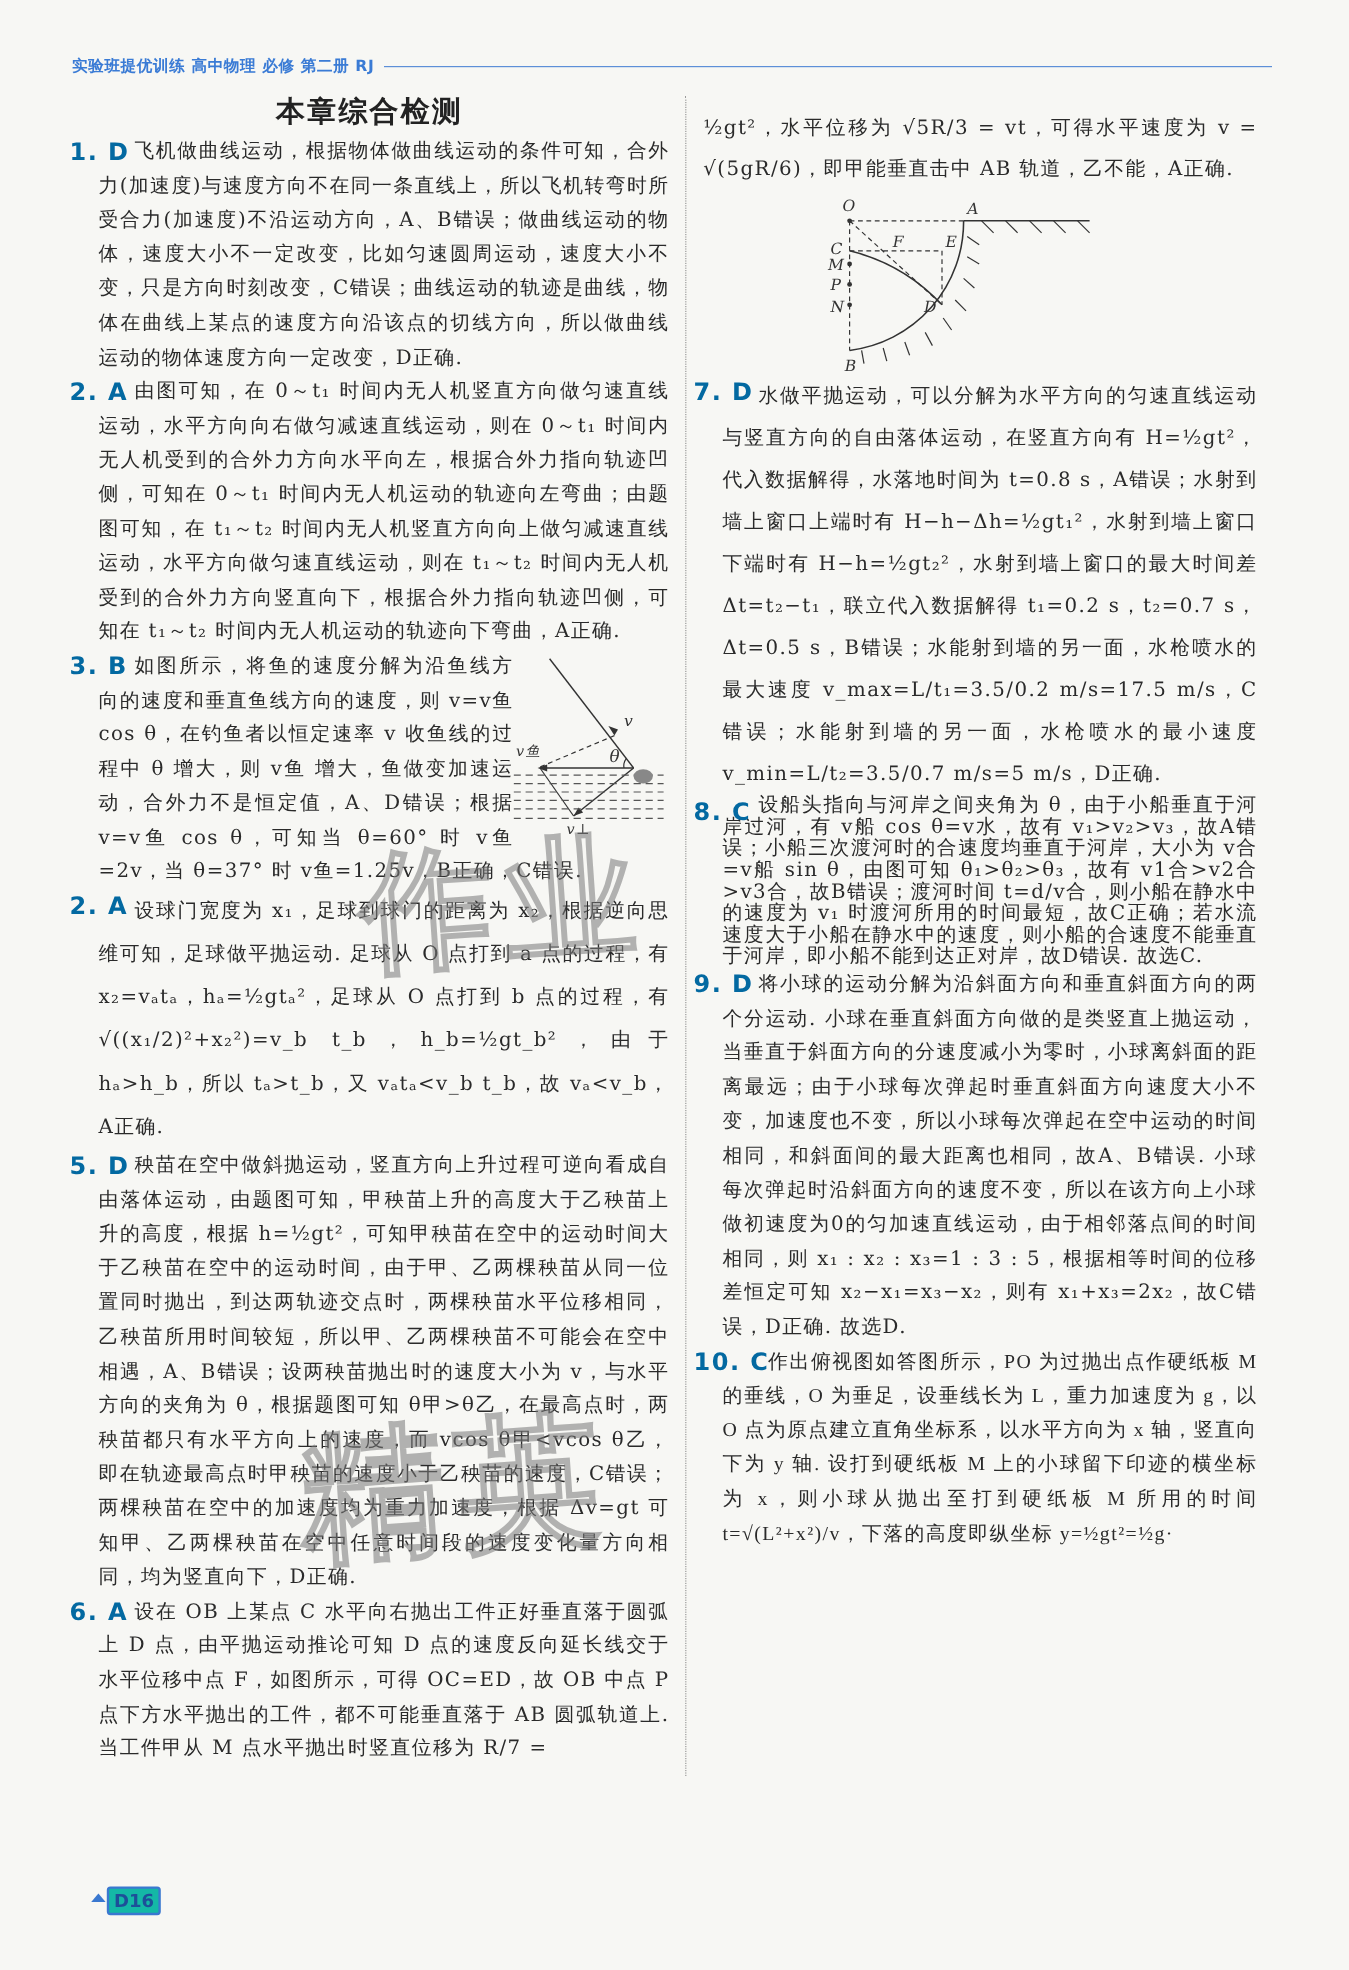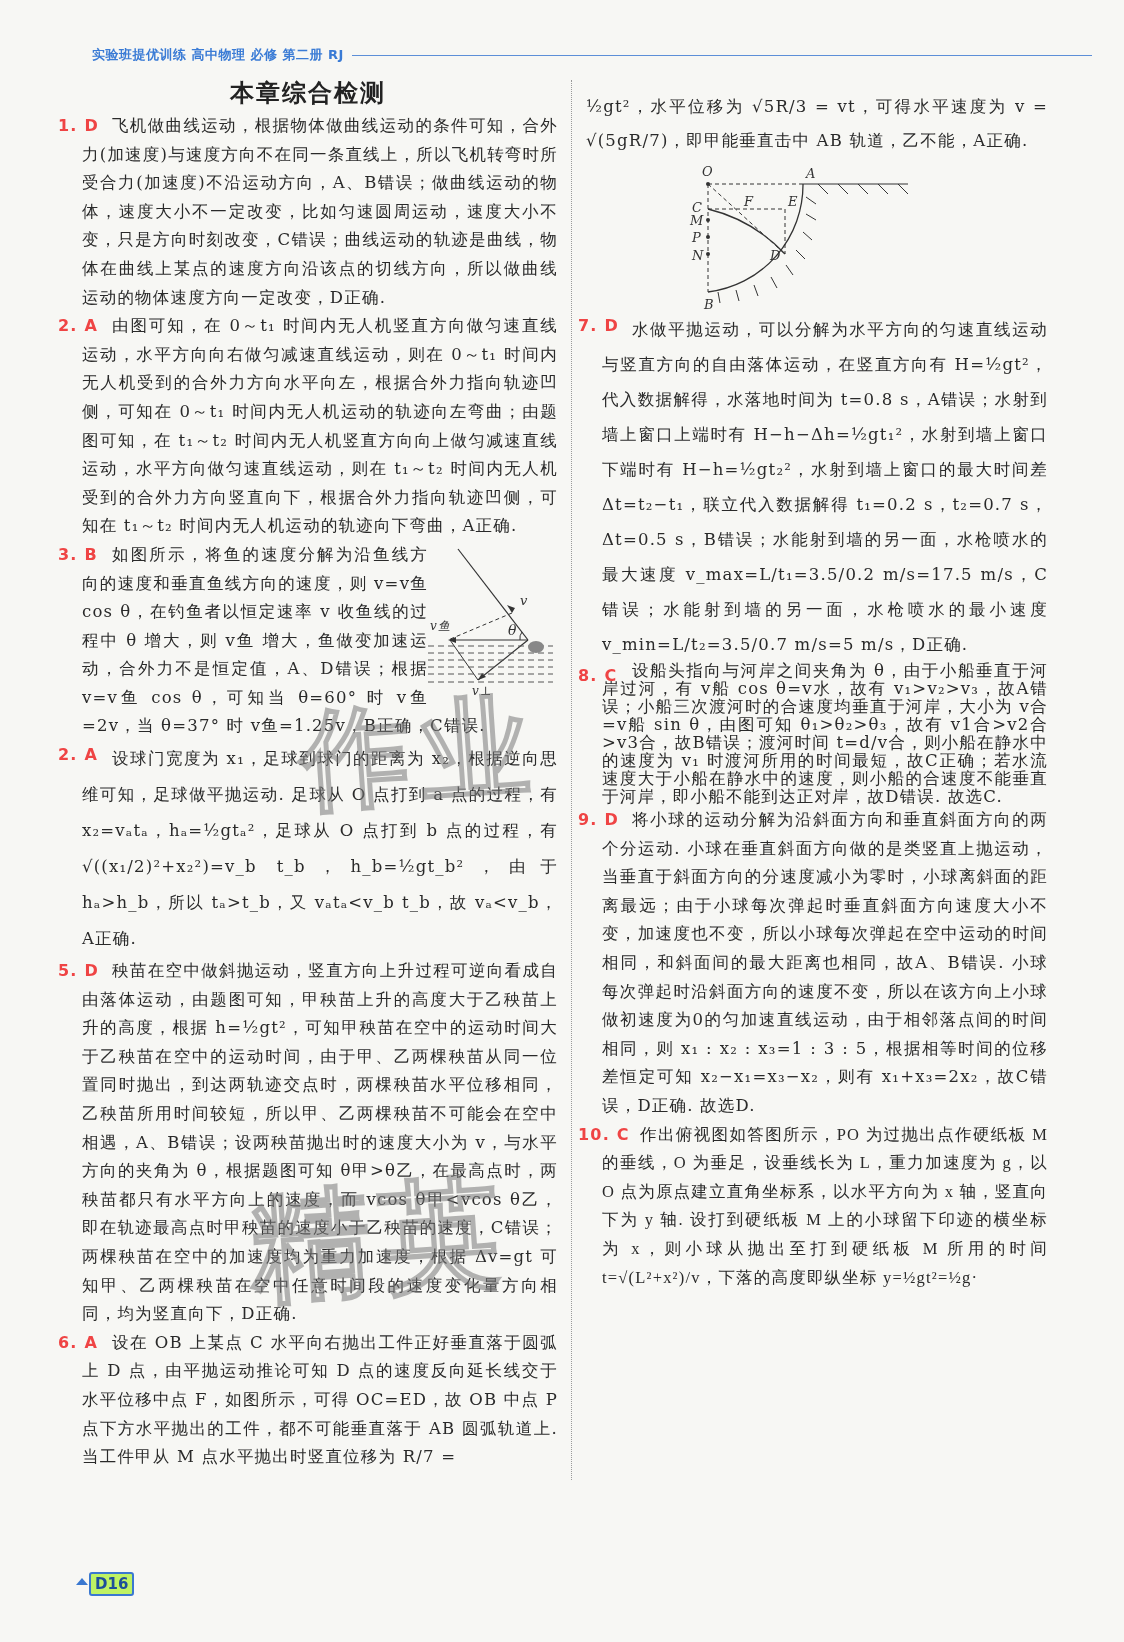--- a/index.html
+++ b/index.html
@@ -1,32 +1,32 @@
 <!DOCTYPE html>
 <html><head>
 <meta charset="utf-8">
 <style>
   * { margin: 0; padding: 0; box-sizing: border-box; }
   html, body { width: 1124px; height: 1642px; background: #f7f7f4; }
   body { position: relative; font-family: "DejaVu Serif", "Liberation Serif", serif; color: #2a2a2a; overflow: hidden; }
-  .header-line { position: absolute; left: 60px; top: 46px; width: 1000px; display: flex; align-items: center; margin-left: 32px; }
+  .header-line { position: absolute; left: 60px; top: 46px; width: 1000px; display: flex; align-items: center; }
   .header-text { font-family: "DejaVu Sans", "Liberation Sans", sans-serif; font-weight: bold; font-size: 13px; color: #3a7bd5; white-space: nowrap; letter-spacing: 0.5px; }
   .header-rule { flex: 1; height: 1px; background: #5d8fd8; margin-left: 8px; }
   .col { position: absolute; top: 78px; font-size: 16.5px; line-height: 28.6px; letter-spacing: 1.2px; }
   .col-left { left: 58px; width: 500px; }
   .col-right { left: 578px; width: 470px; top: 90px; }
   .divider { position: absolute; left: 571px; top: 80px; height: 1400px; border-left: 1px dotted #9a9a9a; }
   .title { font-family: "DejaVu Sans", "Liberation Sans", sans-serif; font-weight: bold; font-size: 24px; text-align: center; margin-left: 60px; width: 380px; letter-spacing: 2px; line-height: 30px; margin-bottom: 4px; color: #222; }
   .q { position: relative; }
-  .q-num { font-family: "DejaVu Sans", "Liberation Sans", sans-serif; font-weight: bold; color: #ef4444; font-size: 16px; position: absolute; left: 0; top: 0; }
+  .q-num { font-family: "DejaVu Sans", "Liberation Sans", sans-serif; font-weight: bold; color: #0369a1; font-size: 20px; position: absolute; left: 0; top: 0; }
   .q-body { padding-left: 24px; text-indent: 30px; text-align: justify; }
   .q-body.wide { text-indent: 38px; font-family: Liberation Serif, serif; }
   .fig { position: relative; }
   .footer-badge { position: absolute; left: 76px; top: 1572px; display: flex; align-items: center; }
-  .badge-box { background: #bef264; border: 2px solid #3a78d0; border-radius: 3px; padding: 0 4px; font-family: "DejaVu Sans", "Liberation Sans", sans-serif; font-size: 15px; color: #1d4f99; font-weight: bold; line-height: 20px; }
+  .badge-box { background: #14b8a6; border: 2px solid #3a78d0; border-radius: 3px; padding: 0 4px; font-family: "DejaVu Sans", "Liberation Sans", sans-serif; font-size: 15px; color: #1d4f99; font-weight: bold; line-height: 20px; }
   .house { width: 0; height: 0; border-left: 6px solid transparent; border-right: 6px solid transparent; border-bottom: 7px solid #3a78d0; position: relative; top: -3px; margin-right: 1px; }
   .watermark { position: absolute; font-family: "DejaVu Sans", sans-serif; font-size: 110px; color: transparent; -webkit-text-stroke: 1.5px rgba(120,120,120,0.55); font-weight: bold; letter-spacing: 10px; pointer-events: none; }
 </style>
 </head>
 <body>
 
 <div class="header-line">
   <span class="header-text">实验班提优训练 高中物理 必修 第二册 RJ</span>
   <span class="header-rule"></span>
 </div>
@@ -88,21 +88,21 @@
     <div class="q-body">秧苗在空中做斜抛运动，竖直方向上升过程可逆向看成自由落体运动，由题图可知，甲秧苗上升的高度大于乙秧苗上升的高度，根据 h=½gt²，可知甲秧苗在空中的运动时间大于乙秧苗在空中的运动时间，由于甲、乙两棵秧苗从同一位置同时抛出，到达两轨迹交点时，两棵秧苗水平位移相同，乙秧苗所用时间较短，所以甲、乙两棵秧苗不可能会在空中相遇，A、B错误；设两秧苗抛出时的速度大小为 v，与水平方向的夹角为 θ，根据题图可知 θ甲&gt;θ乙，在最高点时，两秧苗都只有水平方向上的速度，而 vcos θ甲&lt;vcos θ乙，即在轨迹最高点时甲秧苗的速度小于乙秧苗的速度，C错误；两棵秧苗在空中的加速度均为重力加速度，根据 Δv=gt 可知甲、乙两棵秧苗在空中任意时间段的速度变化量方向相同，均为竖直向下，D正确.</div>
   </div>
 
   <div class="q">
     <span class="q-num">6. A</span>
     <div class="q-body">设在 OB 上某点 C 水平向右抛出工件正好垂直落于圆弧上 D 点，由平抛运动推论可知 D 点的速度反向延长线交于水平位移中点 F，如图所示，可得 OC=ED，故 OB 中点 P 点下方水平抛出的工件，都不可能垂直落于 AB 圆弧轨道上. 当工件甲从 M 点水平抛出时竖直位移为 R/7 =</div>
   </div>
 </div>
 
 <div class="col col-right">
-  <div class="q-body" style="padding-left:8px; text-indent:0; line-height:34px;">½gt²，水平位移为 √5R/3 = vt，可得水平速度为 v = √(5gR/7)，即甲能垂直击中 AB 轨道，乙不能，A正确.</div>
+  <div class="q-body" style="padding-left:8px; text-indent:0; line-height:34px;">½gt²，水平位移为 √5R/3 = vt，可得水平速度为 v = √(5gR/6)，即甲能垂直击中 AB 轨道，乙不能，A正确.</div>
 
   <div class="fig" style="height:150px; margin-left:100px; margin-top:4px;">
     <svg width="240" height="150" viewBox="0 0 240 150">
       <line x1="30" y1="22" x2="125" y2="22" stroke="#333" stroke-width="1" stroke-dasharray="4,3"></line>
       <line x1="30" y1="22" x2="30" y2="130" stroke="#333" stroke-width="1" stroke-dasharray="4,3"></line>
       <line x1="125" y1="22" x2="230" y2="22" stroke="#333" stroke-width="1.2"></line>
       <path d="M125 22 A 108 108 0 0 1 30 130" fill="none" stroke="#333" stroke-width="1.3"></path>
       <g stroke="#333" stroke-width="1">
         <line x1="140" y1="22" x2="150" y2="32"></line>
           <line x1="160" y1="22" x2="170" y2="32"></line>

